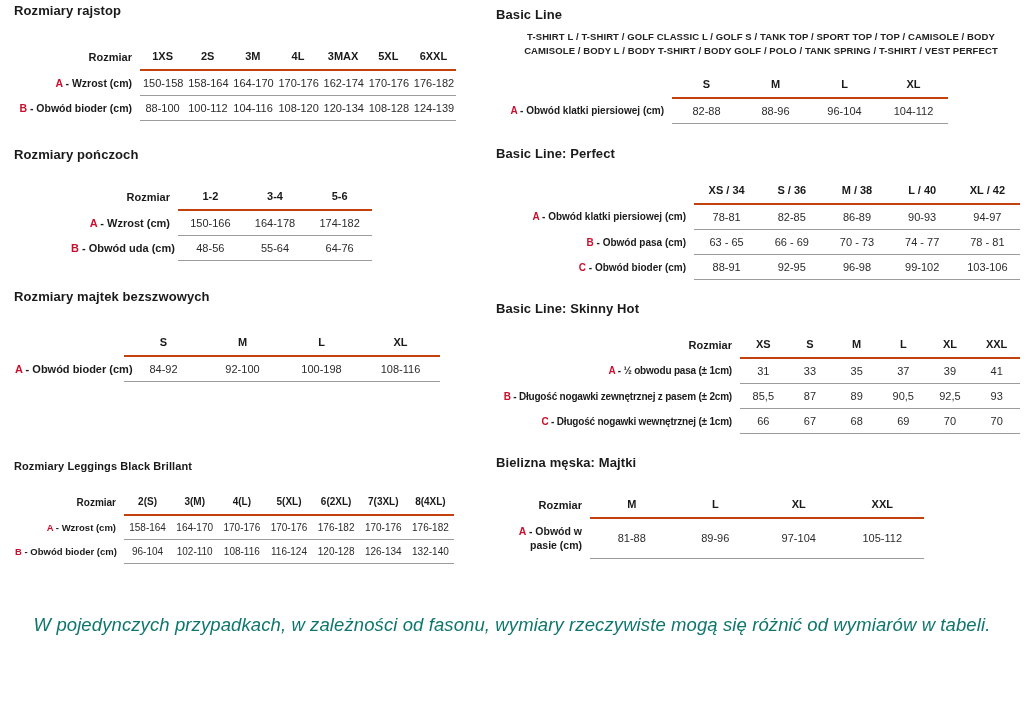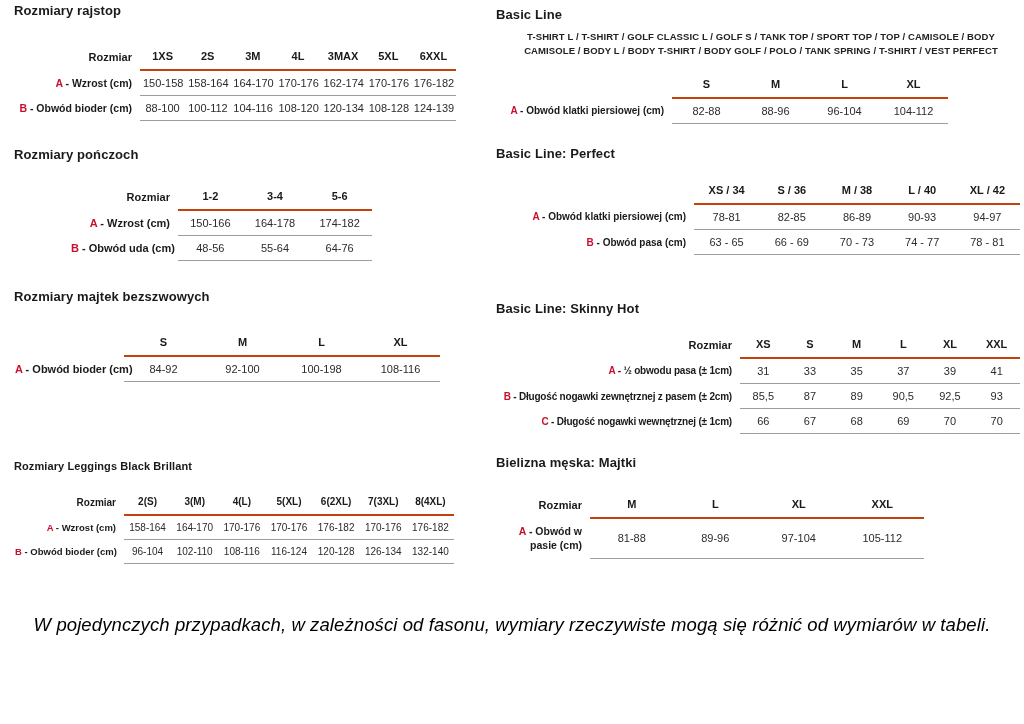--- a/index.html
+++ b/index.html
@@ -86,21 +86,21 @@
   .t-basic td.label-col,
   .t-perfect td.label-col  { font-size: 10px; }
   .t-skinny td.label-col   { font-size: 10px; letter-spacing: -0.2px; }
   .t-majtki td.label-col   { font-size: 10.5px; white-space: normal; line-height: 1.35; }
 
   .footer-note {
     width: 100%;
     text-align: center;
     font-style: italic;
     font-size: 18.5px;
-    color: #000000;
+    color: #0f766e;
     letter-spacing: 0.1px;
   }
 </style>
 </head>
 <body>
 
 <div class="page">
 
   <div class="abs sec-title" style="left:14px; top:3px;">Rozmiary rajstop</div>
   <div class="abs t-rajstop" style="left:16px; top:44px; width:440px;">
@@ -285,20 +285,28 @@
             <td>94-97</td>
           </tr>
           <tr>
             <td class="label-col"><span class="prefix">B</span> - Obwód pasa (cm)</td>
             <td>63 - 65</td>
             <td>66 - 69</td>
             <td>70 - 73</td>
             <td>74 - 77</td>
             <td>78 - 81</td>
           </tr>
+          <tr>
+            <td class="label-col"><span class="prefix">C</span> - Obwód bioder (cm)</td>
+            <td>88-91</td>
+            <td>92-95</td>
+            <td>96-98</td>
+            <td>99-102</td>
+            <td>103-106</td>
+          </tr>
         </tbody>
       </table>
     </div>
 
   <div class="abs sec-title" style="left:496px; top:301px;">Basic Line: Skinny Hot</div>
   <div class="abs t-skinny" style="left:488px; top:332px; width:532px;">
       <table class="size-table">
         <thead>
           <tr>
             <th class="label-col">Rozmiar</th>

